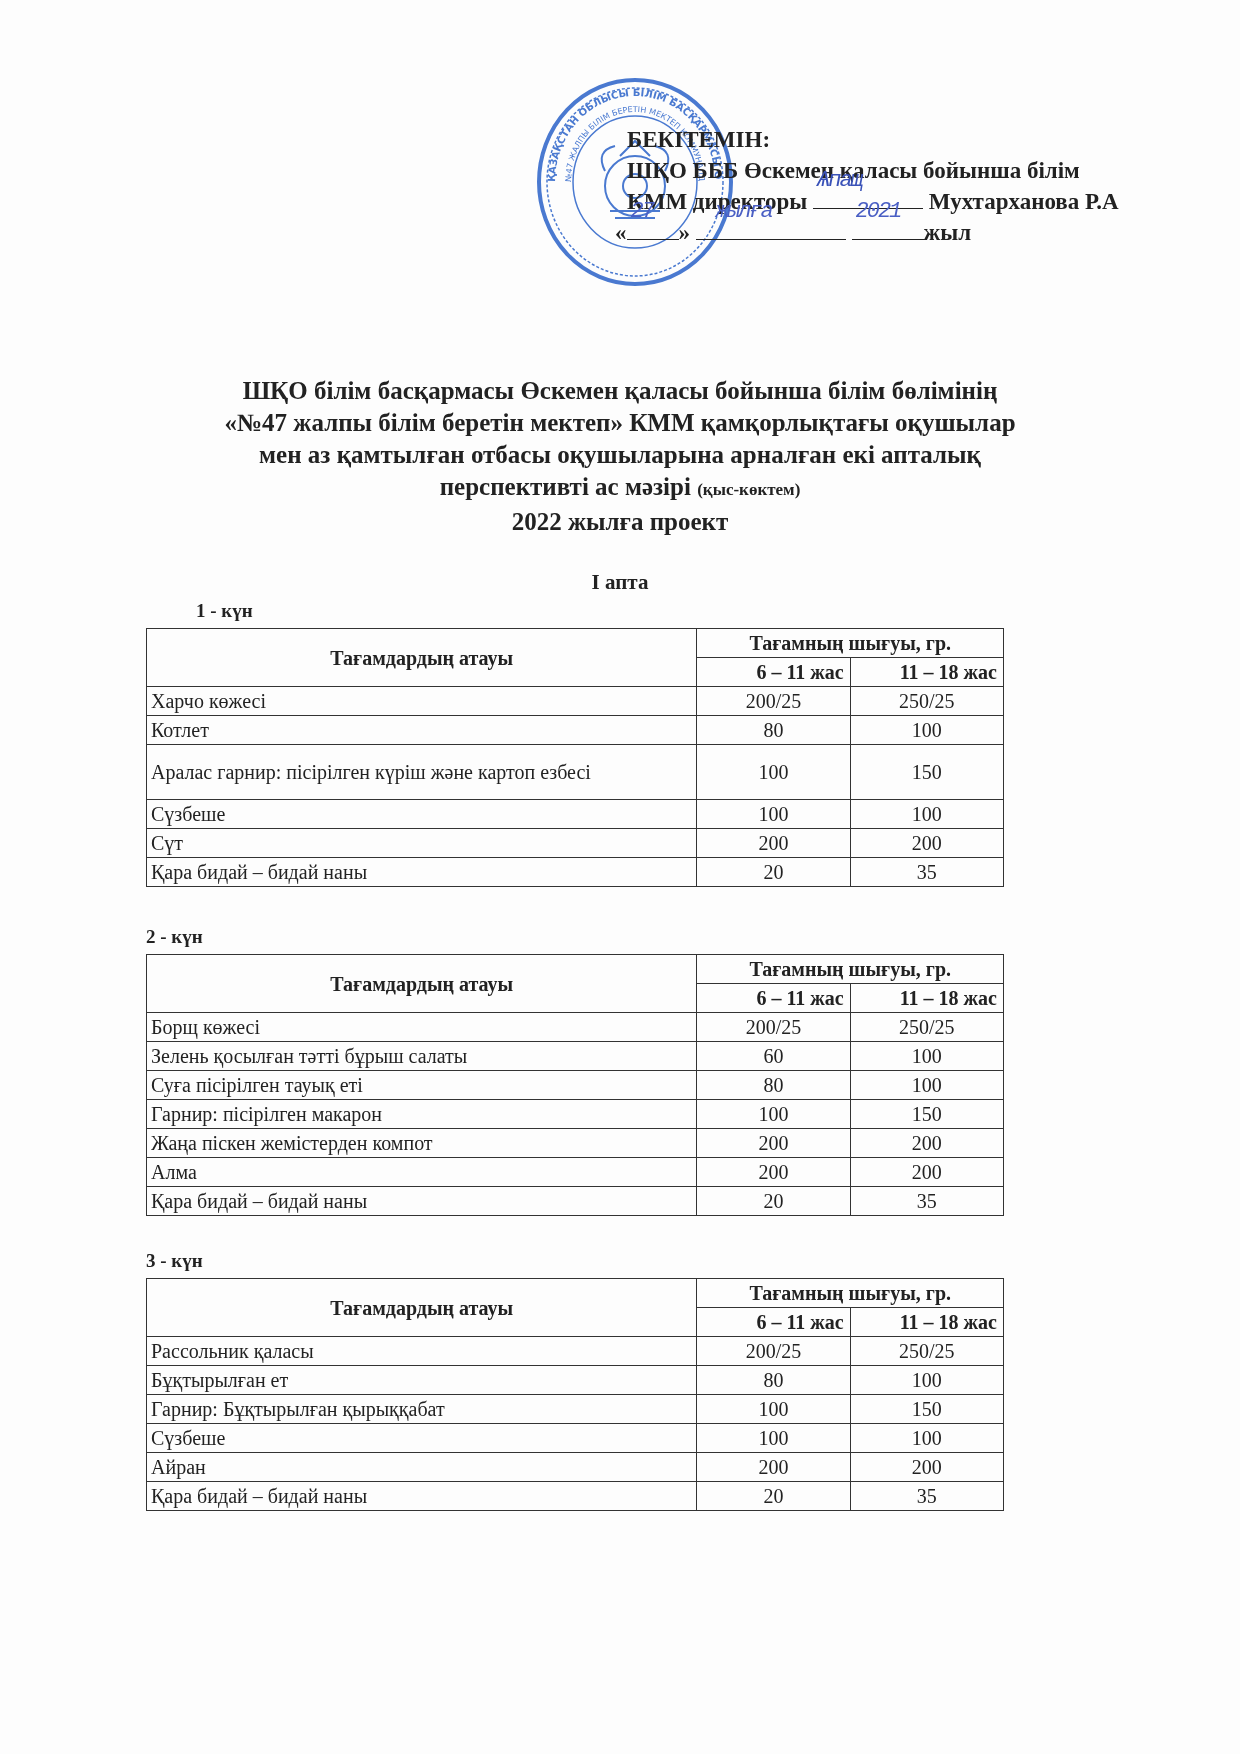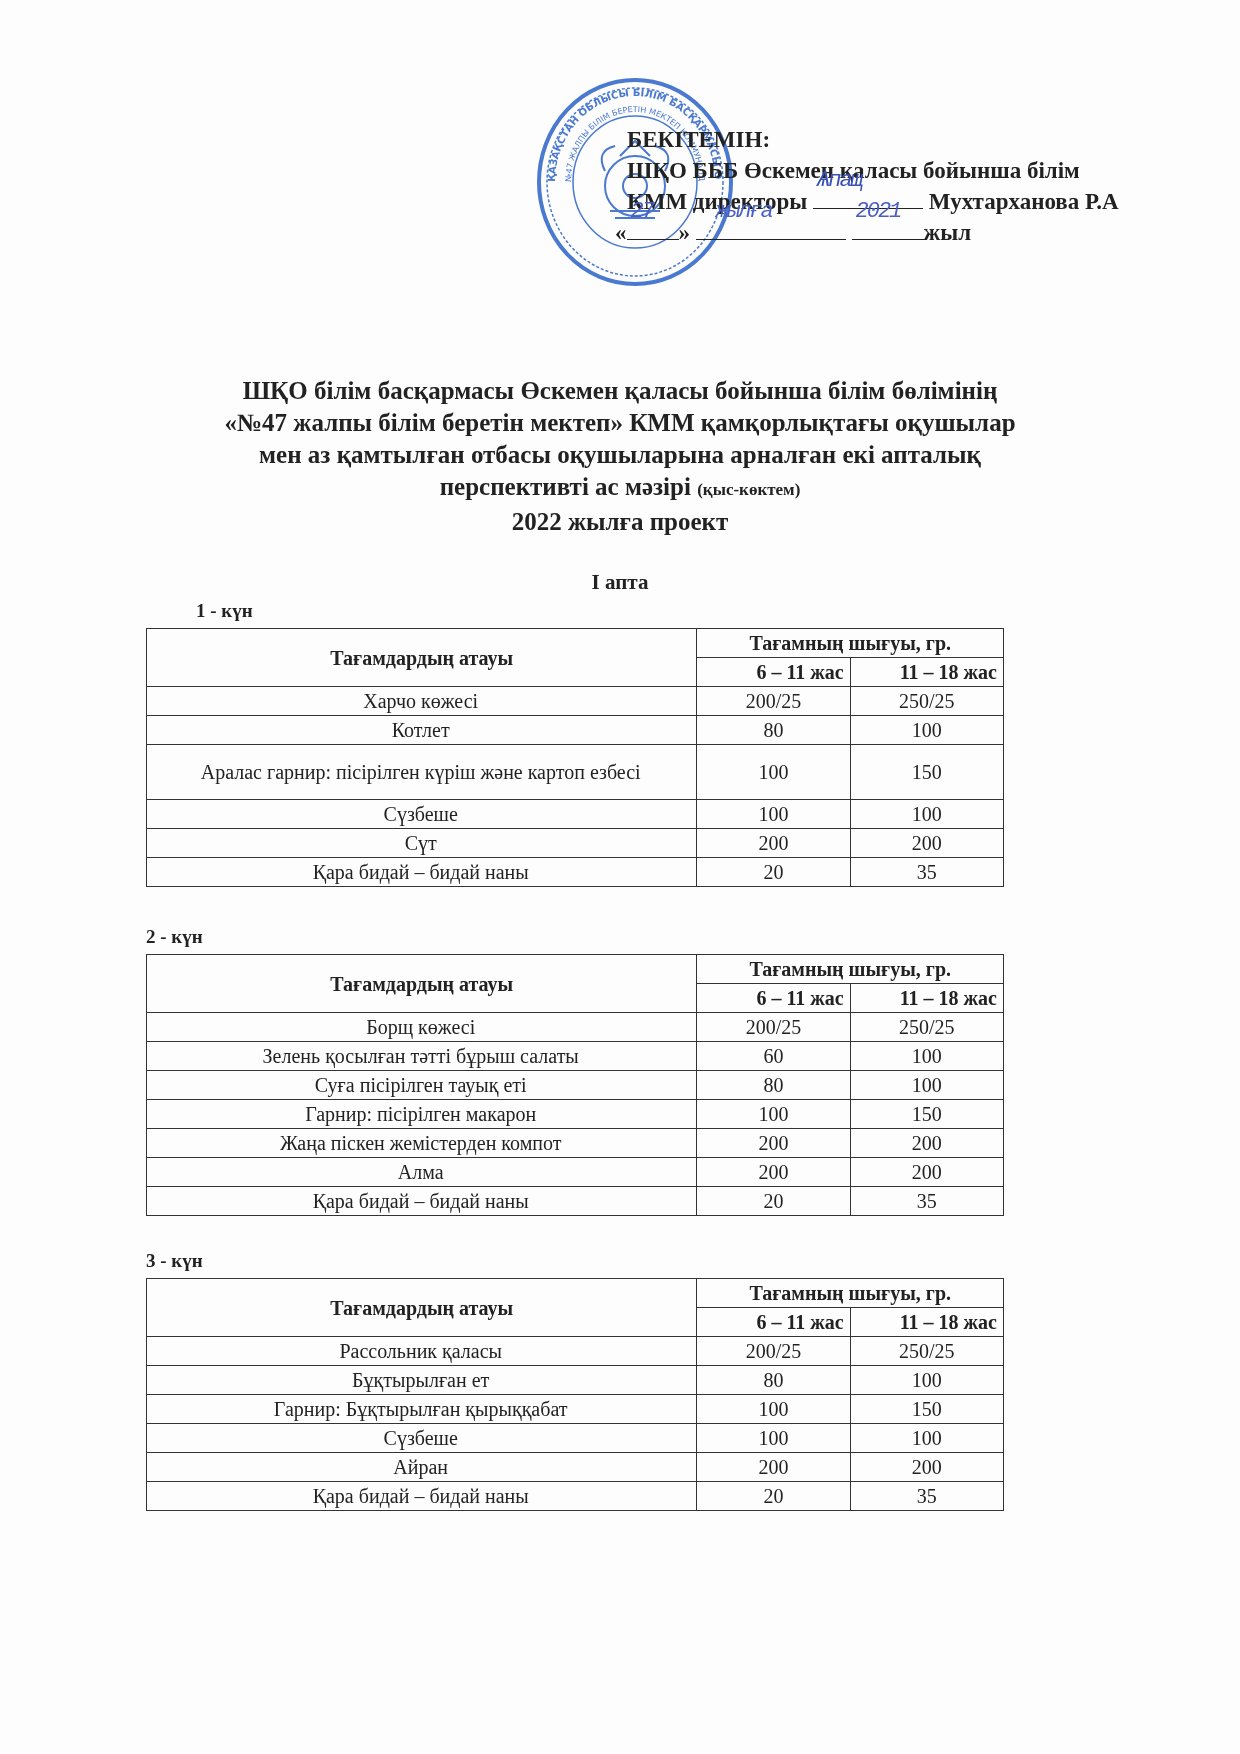--- a/index.html
+++ b/index.html
@@ -52,21 +52,21 @@
     position: absolute; left: 146px; width: 858px;
     border-collapse: collapse; font-size: 20px; color: #222;
   }
   table.menu td, table.menu th {
     border: 1.3px solid #333; padding: 0 6px; height: 28px; line-height: 26px;
   }
   table.menu th { font-weight: bold; text-align: center; }
   table.menu th.name-head { width: 522px; }
   table.menu th.sub { width: 136px; text-align: right; }
   table.menu td.num { text-align: center; }
-  table.menu td.name { text-align: center; padding-left: 4px; }
+  table.menu td.name { text-align: left; padding-left: 4px; }
   table.menu tr.tall td { height: 54px; line-height: 27px; margin-top: 18px; }
 </style>
 </head>
 <body>
 
 <div class="page">
 
   <svg class="stamp" viewBox="0 0 200 212">
     <ellipse cx="100" cy="106" rx="96" ry="102" fill="none" stroke="#2b63c9" stroke-width="4"></ellipse>
     <ellipse cx="100" cy="106" rx="88" ry="94" fill="none" stroke="#2b63c9" stroke-width="1.5" stroke-dasharray="3 2"></ellipse>

